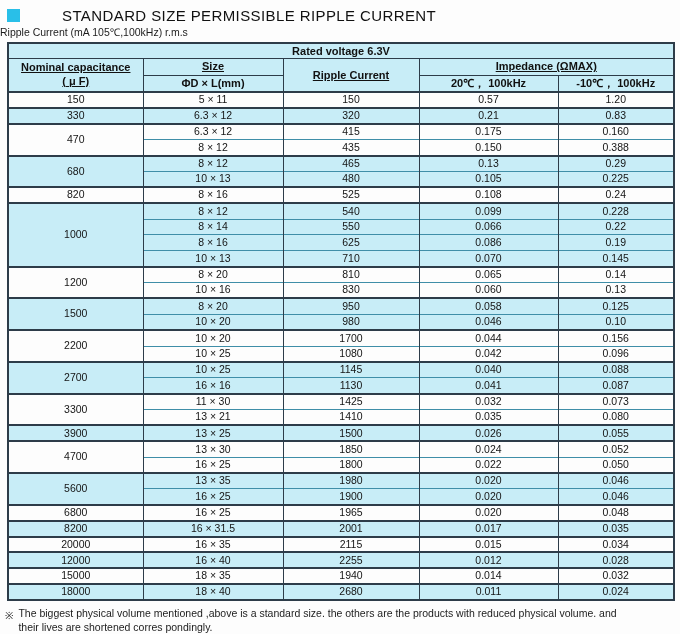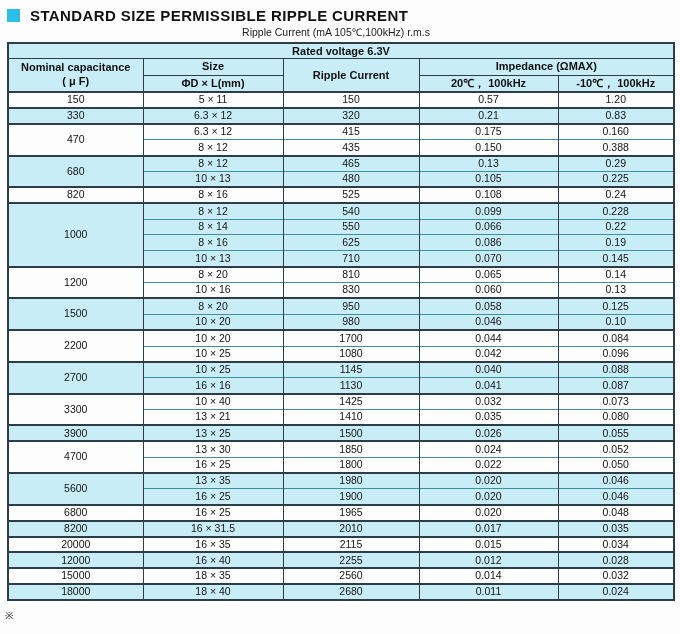--- a/index.html
+++ b/index.html
@@ -22,26 +22,27 @@
     display:flex;align-items:center;
     margin:7px 0 0 7px;
   }
   .title-square{
     width:13px;height:13px;
     background:var(--accent);
     margin-right:10px;
     flex:0 0 auto;
   }
   .page-title{
-    font-size:15px;font-weight:bold;
+    font-size:15px;font-weight:normal;
     letter-spacing:0.4px;
     white-space:nowrap;
+    margin-left:32px;
   }
   .subtitle{
-    text-align:center;
+    text-align:left;
     font-size:10.5px;
     color:#1c1c1c;
     margin:1px 8px 3px 0;
   }
   table{
     border-collapse:collapse;
     table-layout:fixed;
     width:666px;
     margin-left:7px;
     border:2px solid var(--dark);
@@ -63,21 +64,21 @@
   }
   thead th{
     background:var(--cyan);
     font-weight:bold;
     font-size:11px;
     border-top:1px solid var(--dark);
     border-bottom:1px solid var(--dark);
   }
   thead{border-bottom:2px solid var(--dark);}
   thead tr.hrow-voltage{height:15px;}
-  thead tr.hrow-main{height:17px;}
+  thead tr.hrow-main{height:17px;text-decoration:underline;}
   thead tr.hrow-sub{height:17px;}
   .cap-head-line{display:block;line-height:1.25;}
   tbody tr{height:15.88px;}
   tbody td{color:#141414;}
   tbody tr.group-start td{border-top:2px solid var(--dark);}
   tbody tr.sub-row td{border-top:1px solid var(--teal);}
   tbody tr.shaded td{background:var(--cyan);}
   .footnote{
     display:flex;
     align-items:flex-start;
@@ -227,21 +228,21 @@
         <td>10 × 20</td>
         <td>980</td>
         <td>0.046</td>
         <td>0.10</td>
       </tr>
       <tr class="group-start">
         <td rowspan="2">2200</td>
         <td>10 × 20</td>
         <td>1700</td>
         <td>0.044</td>
-        <td>0.084</td>
+        <td>0.156</td>
       </tr>
       <tr class="sub-row">
         <td>10 × 25</td>
         <td>1080</td>
         <td>0.042</td>
         <td>0.096</td>
       </tr>
       <tr class="shaded group-start">
         <td rowspan="2">2700</td>
         <td>10 × 25</td>
@@ -250,21 +251,21 @@
         <td>0.088</td>
       </tr>
       <tr class="shaded sub-row">
         <td>16 × 16</td>
         <td>1130</td>
         <td>0.041</td>
         <td>0.087</td>
       </tr>
       <tr class="group-start">
         <td rowspan="2">3300</td>
-        <td>10 × 40</td>
+        <td>11 × 30</td>
         <td>1425</td>
         <td>0.032</td>
         <td>0.073</td>
       </tr>
       <tr class="sub-row">
         <td>13 × 21</td>
         <td>1410</td>
         <td>0.035</td>
         <td>0.080</td>
       </tr>
@@ -304,53 +305,54 @@
       <tr class="group-start">
         <td rowspan="1">6800</td>
         <td>16 × 25</td>
         <td>1965</td>
         <td>0.020</td>
         <td>0.048</td>
       </tr>
       <tr class="shaded group-start">
         <td rowspan="1">8200</td>
         <td>16 × 31.5</td>
-        <td>2010</td>
+        <td>2001</td>
         <td>0.017</td>
         <td>0.035</td>
       </tr>
       <tr class="group-start">
         <td rowspan="1">20000</td>
         <td>16 × 35</td>
         <td>2115</td>
         <td>0.015</td>
         <td>0.034</td>
       </tr>
       <tr class="shaded group-start">
         <td rowspan="1">12000</td>
         <td>16 × 40</td>
         <td>2255</td>
         <td>0.012</td>
         <td>0.028</td>
       </tr>
       <tr class="group-start">
         <td rowspan="1">15000</td>
         <td>18 × 35</td>
-        <td>2560</td>
+        <td>1940</td>
         <td>0.014</td>
         <td>0.032</td>
       </tr>
       <tr class="shaded group-start">
         <td rowspan="1">18000</td>
         <td>18 × 40</td>
         <td>2680</td>
         <td>0.011</td>
         <td>0.024</td>
       </tr>
     </tbody>
 </table>
 
 <div class="footnote">
   <span class="footnote-mark">※</span>
   <span>
-    <br>
+    <span class="footnote-line">The biggest physical volume mentioned ,above is a standard size. the others are the products with reduced physical volume. and</span><br>
+    <span class="footnote-line">their lives are shortened corres pondingly.</span>
   </span>
 </div>
 
 </body></html>

